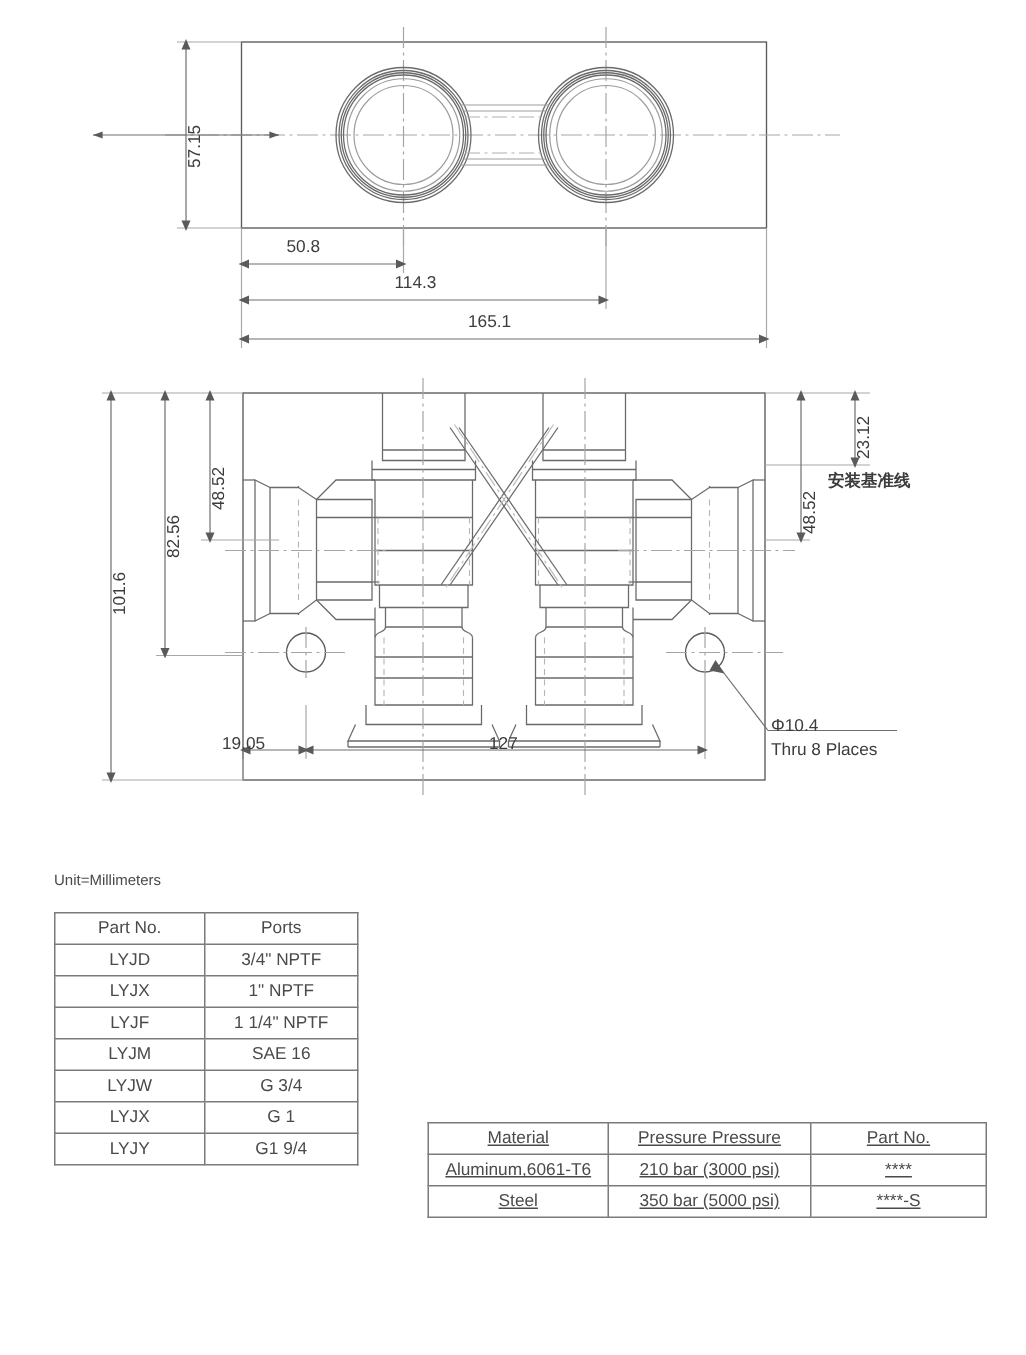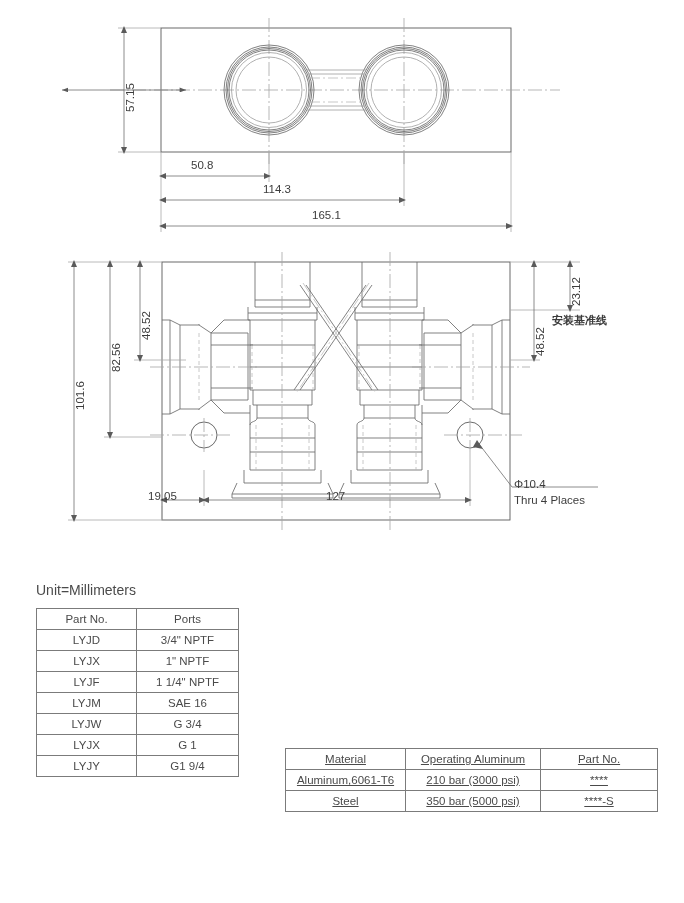--- a/index.html
+++ b/index.html
@@ -19,21 +19,21 @@
   }
   #parts-table{left:36px;top:608px;}
   #parts-table col.c1{width:100px;}
   #parts-table col.c2{width:102px;}
   #material-table{left:285px;top:748px;text-decoration:underline;}
   #material-table col.m1{width:120px;}
   #material-table col.m2{width:135px;}
   #material-table col.m3{width:117px;}
   #unit-note{
     position:absolute;left:36px;top:582px;
-    font-size:14px;color:#4a4a4a;
+    font-size:10px;color:#4a4a4a;
   }
   .dimtxt{position:absolute;font-size:11.5px;color:#3c3c3c;white-space:nowrap;}
   .dimtxt.vert{transform:rotate(-90deg);transform-origin:left top;}
   .cn{font-size:11px;font-weight:bold;}
 </style>
 </head>
 <body>
 
 <svg class="drawing" viewBox="0 0 684 903">
   <defs>
@@ -300,21 +300,21 @@
 <div class="dimtxt vert" style="left:74px;top:410px;">101.6</div>
 <div class="dimtxt vert" style="left:110px;top:372px;">82.56</div>
 <div class="dimtxt vert" style="left:140px;top:340px;">48.52</div>
 <div class="dimtxt vert" style="left:570px;top:306px;">23.12</div>
 <div class="dimtxt vert" style="left:534px;top:356px;">48.52</div>
 <div class="dimtxt" style="left:148px;top:490px;text-align:center;">19.05</div>
 <div class="dimtxt" style="left:326px;top:490px;">127</div>
 
 <div class="dimtxt cn" style="left:552px;top:313px;">安装基准线</div>
 <div class="dimtxt" style="left:514px;top:478px;">Φ10.4</div>
-<div class="dimtxt" style="left:514px;top:494px;">Thru 4 Places</div>
+<div class="dimtxt" style="left:514px;top:494px;">Thru 8 Places</div>
 
 <div id="unit-note">Unit=Millimeters</div>
 
 <table class="tbl" id="parts-table">
   <colgroup>
       <col class="c1">
       <col class="c2">
     </colgroup>
   <thead>
     <tr>
@@ -356,21 +356,21 @@
 
 <table class="tbl" id="material-table">
   <colgroup>
       <col class="m1">
       <col class="m2">
       <col class="m3">
     </colgroup>
   <thead>
     <tr>
       <th>Material</th>
-      <th>Operating Aluminum</th>
+      <th>Pressure Pressure</th>
       <th>Part No.</th>
     </tr>
   </thead>
   <tbody>
     <tr>
       <td>Aluminum,6061-T6</td>
       <td>210 bar (3000 psi)</td>
       <td>****</td>
     </tr>
     <tr>

